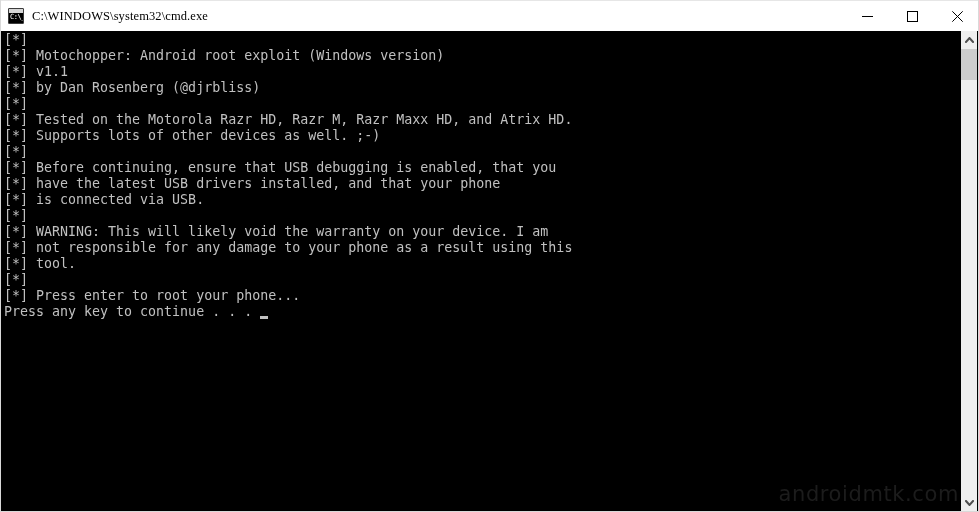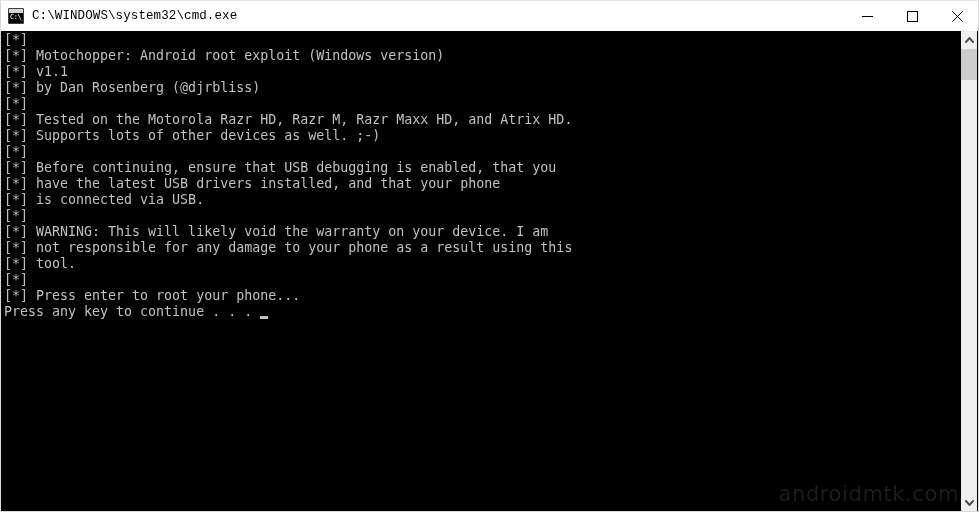--- a/index.html
+++ b/index.html
@@ -71,21 +71,21 @@
     color: #ffffff;
     font-family: "DejaVu Sans Mono", monospace;
     font-size: 7px;
     line-height: 9px;
     letter-spacing: -0.5px;
     white-space: nowrap;
     overflow: hidden;
   }
 
   .title-text {
-    font-family: Liberation Mono, monospace;
+    font-family: Liberation Serif, serif;
     font-size: 12.5px;
     color: #000000;
     white-space: nowrap;
     letter-spacing: 0.1px;
   }
 
   .titlebar-spacer { flex: 1 1 auto; }
 
   .caption-buttons {
     display: flex;

